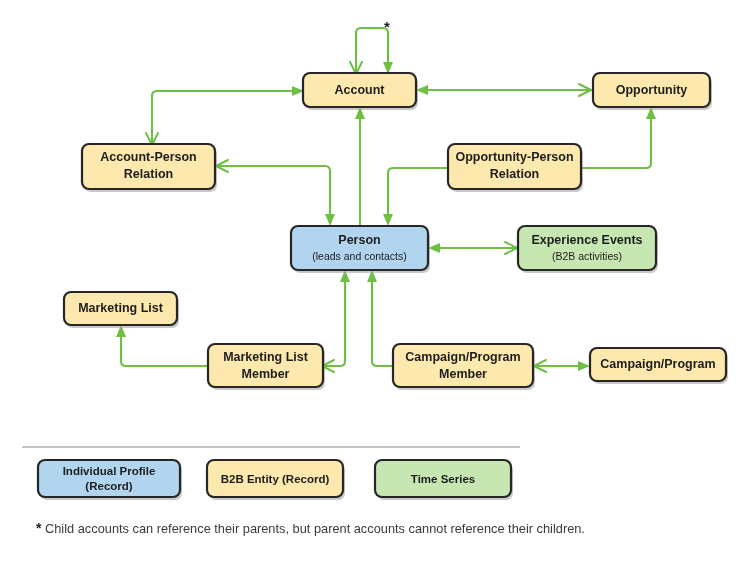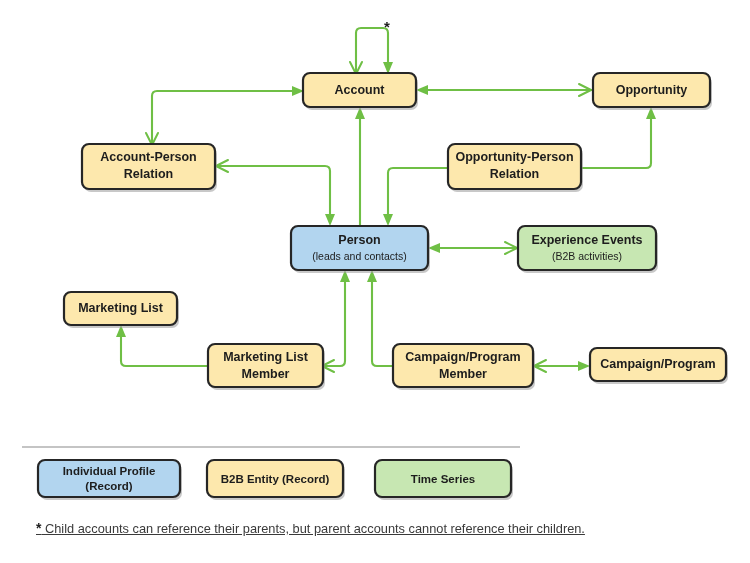--- a/index.html
+++ b/index.html
@@ -100,21 +100,20 @@
   }
   .footnote {
     position: absolute;
     left: 36px;
     top: 520px;
     width: 690px;
     font-family: "Liberation Sans", sans-serif;
     font-size: 12.8px;
     color: #3a3a3a;
     white-space: nowrap;
-    text-decoration: underline;
   }
   .footnote .fn-star {
     font-weight: bold;
     font-size: 14px;
     color: #1d1d1d;
   }
 </style>
 </head>
 <body>
 

